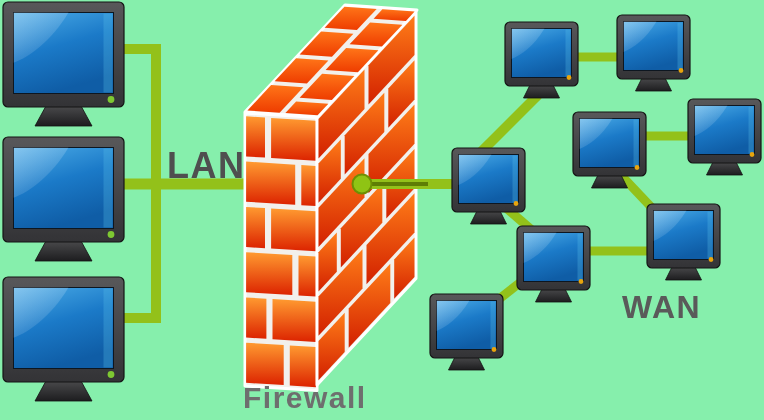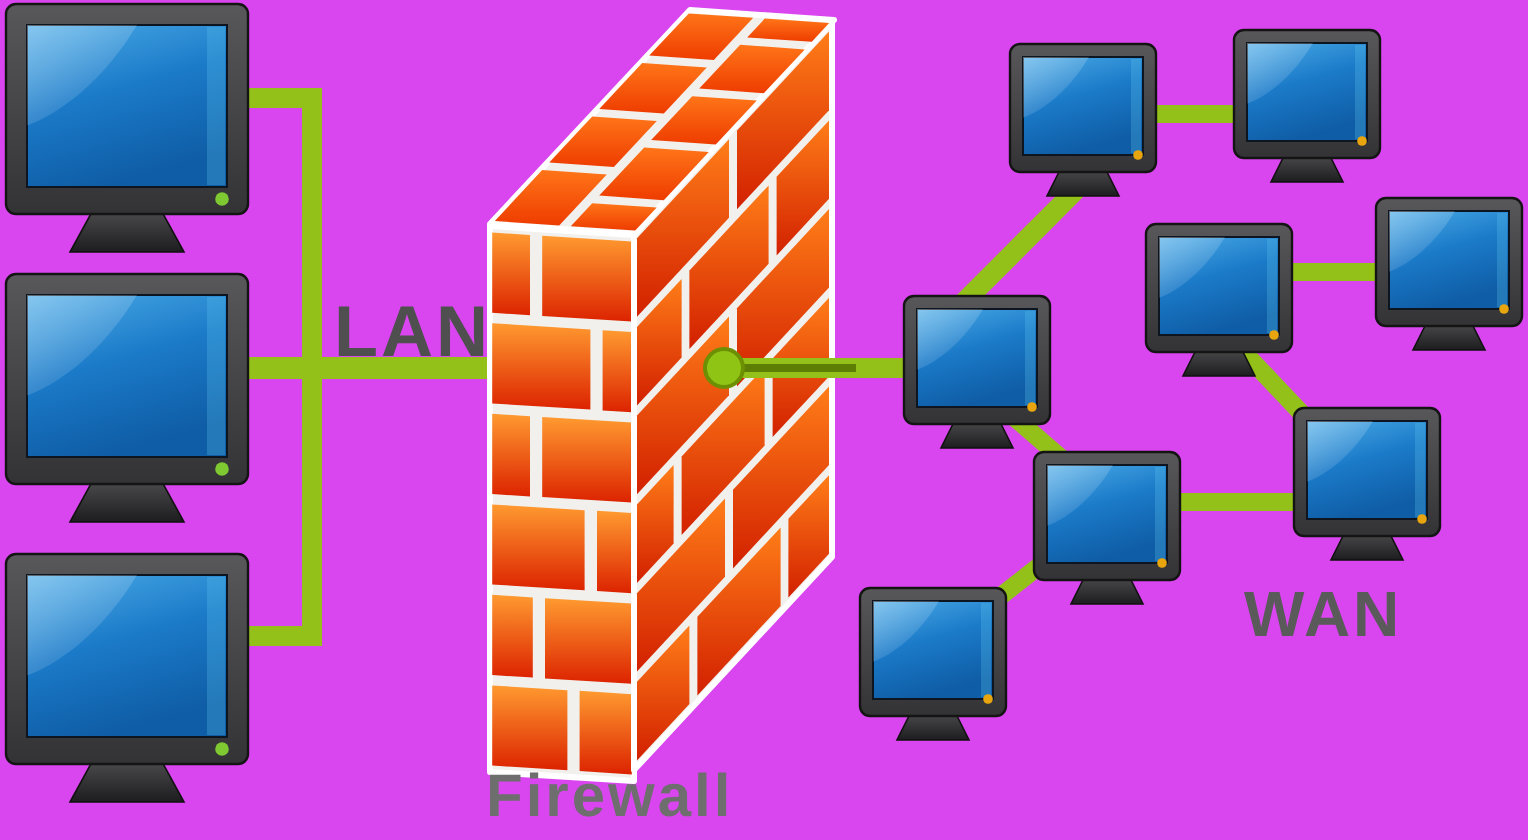--- a/index.html
+++ b/index.html
@@ -1,16 +1,16 @@
 <!DOCTYPE html>
 <html><head>
 <meta charset="utf-8">
 <style>
   html,body { margin:0; padding:0; background:#000; }
-  .stage { position:relative; width:764px; height:420px; background:#d946ef; overflow:hidden; }
+  .stage { position:relative; width:764px; height:420px; background:#86efac; overflow:hidden; }
   .stage svg { position:absolute; left:0; top:0; }
   .lbl { font-family:"Liberation Sans", sans-serif; font-weight:bold; letter-spacing:1.5px; }
 </style>
 </head>
 <body>
 
 <div class="stage">
   <svg id="net" width="764" height="420" viewBox="0 0 764 420">
     <defs id="defs">
         <linearGradient id="gL" x1="0" y1="0" x2="0" y2="1">

